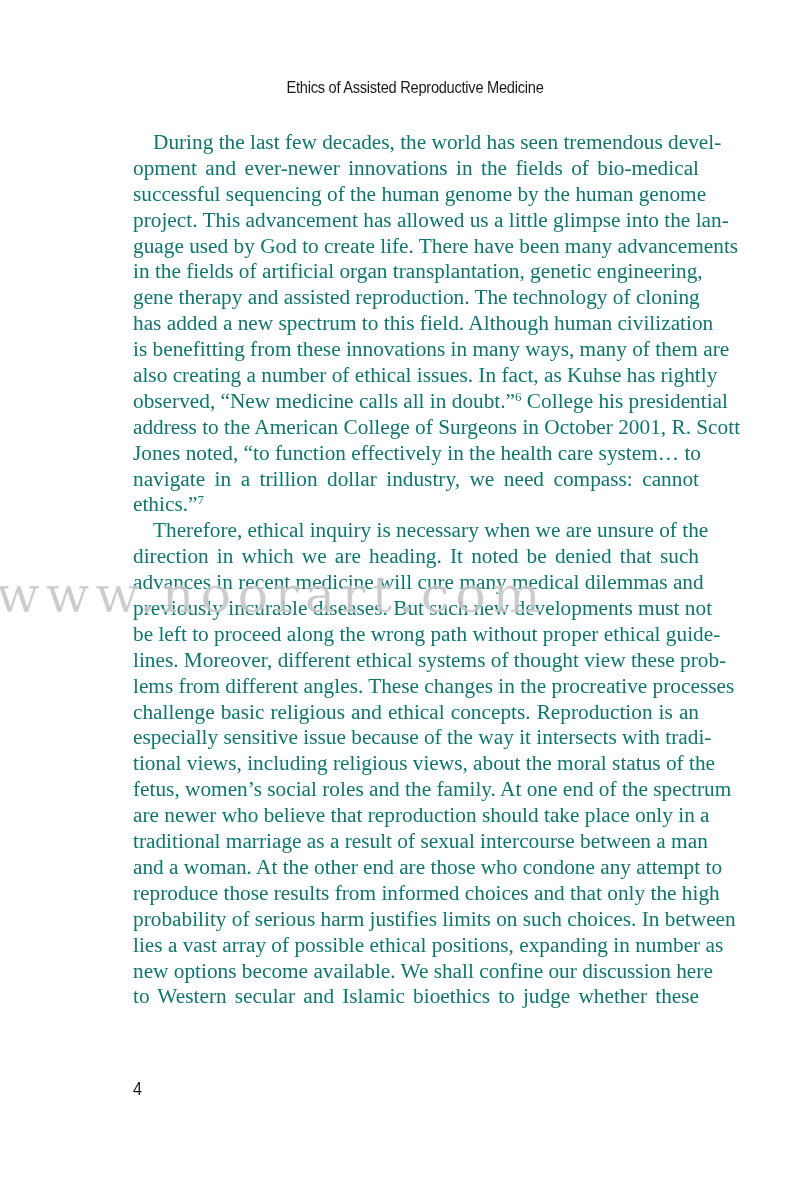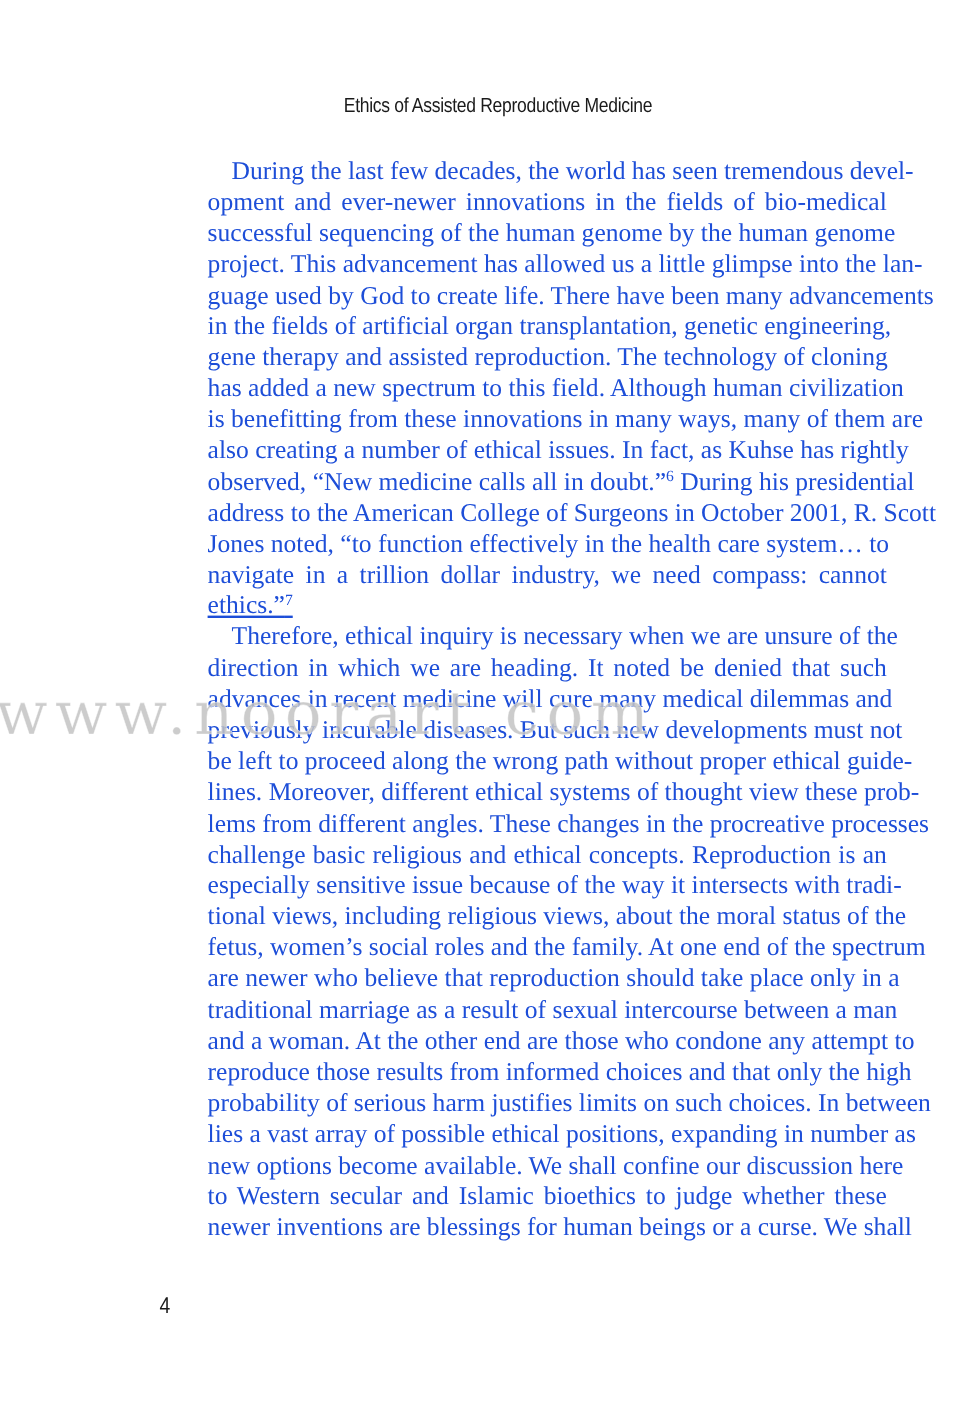--- a/index.html
+++ b/index.html
@@ -35,40 +35,38 @@
       white-space: nowrap;
     }
     .body-text {
       position: absolute;
       top: 130px;
       left: 133px;
       width: 566px;
       font-family: "Liberation Serif", "DejaVu Serif", serif;
       font-size: 21.3px;
       line-height: 25.9px;
-      color: #1d4ed8;
+      color: #0f766e;
       text-align: justify;
       hyphens: manual;
-      margin-left: 40px;
     }
     .para {
       margin: 0;
       text-indent: 20px;
     }
     .line {
       display: block;
       text-align: justify;
       text-align-last: justify;
       white-space: nowrap;
       height: 25.9px;
       overflow: visible;
     }
     .line.last {
       text-align-last: left;
-      text-decoration: underline;
     }
     .line.first {
       padding-left: 20px;
     }
     .para .line { text-indent: 0; }
     sup.fn {
       font-size: 13px;
       vertical-align: 7px;
       line-height: 0;
     }
@@ -111,21 +109,21 @@
       <span class="line first">During the last few decades, the world has seen tremendous devel-</span>
       <span class="line">opment and ever-newer innovations in the fields of bio-medical</span>
       <span class="line">successful sequencing of the human genome by the human genome</span>
       <span class="line">project. This advancement has allowed us a little glimpse into the lan-</span>
       <span class="line">guage used by God to create life. There have been many advancements</span>
       <span class="line">in the fields of artificial organ transplantation, genetic engineering,</span>
       <span class="line">gene therapy and assisted reproduction. The technology of cloning</span>
       <span class="line">has added a new spectrum to this field. Although human civilization</span>
       <span class="line">is benefitting from these innovations in many ways, many of them are</span>
       <span class="line">also creating a number of ethical issues. In fact, as Kuhse has rightly</span>
-      <span class="line"><span>observed, “New medicine calls all in doubt.”</span><sup class="fn">6</sup><span> During his presidential</span></span>
+      <span class="line"><span>observed, “New medicine calls all in doubt.”</span><sup class="fn">6</sup><span> College his presidential</span></span>
       <span class="line">address to the American College of Surgeons in October 2001, R. Scott</span>
       <span class="line">Jones noted, “to function effectively in the health care system… to</span>
       <span class="line">navigate in a trillion dollar industry, we need compass: cannot</span>
       <span class="line last"><span>ethics.”</span><sup class="fn">7</sup></span>
     </div>
 
     <div class="para">
       <span class="line first">Therefore, ethical inquiry is necessary when we are unsure of the</span>
       <span class="line">direction in which we are heading. It noted be denied that such</span>
       <span class="line">advances in recent medicine will cure many medical dilemmas and</span>
@@ -138,21 +136,20 @@
       <span class="line">tional views, including religious views, about the moral status of the</span>
       <span class="line">fetus, women’s social roles and the family. At one end of the spectrum</span>
       <span class="line">are newer who believe that reproduction should take place only in a</span>
       <span class="line">traditional marriage as a result of sexual intercourse between a man</span>
       <span class="line">and a woman. At the other end are those who condone any attempt to</span>
       <span class="line">reproduce those results from informed choices and that only the high</span>
       <span class="line">probability of serious harm justifies limits on such choices. In between</span>
       <span class="line">lies a vast array of possible ethical positions, expanding in number as</span>
       <span class="line">new options become available. We shall confine our discussion here</span>
       <span class="line">to Western secular and Islamic bioethics to judge whether these</span>
-      <span class="line">newer inventions are blessings for human beings or a curse. We shall</span>
     </div>
 
   </div>
 
   <div class="watermark">www.noorart.com</div>
 
   <div class="page-number">4</div>
 
 </div>
 

